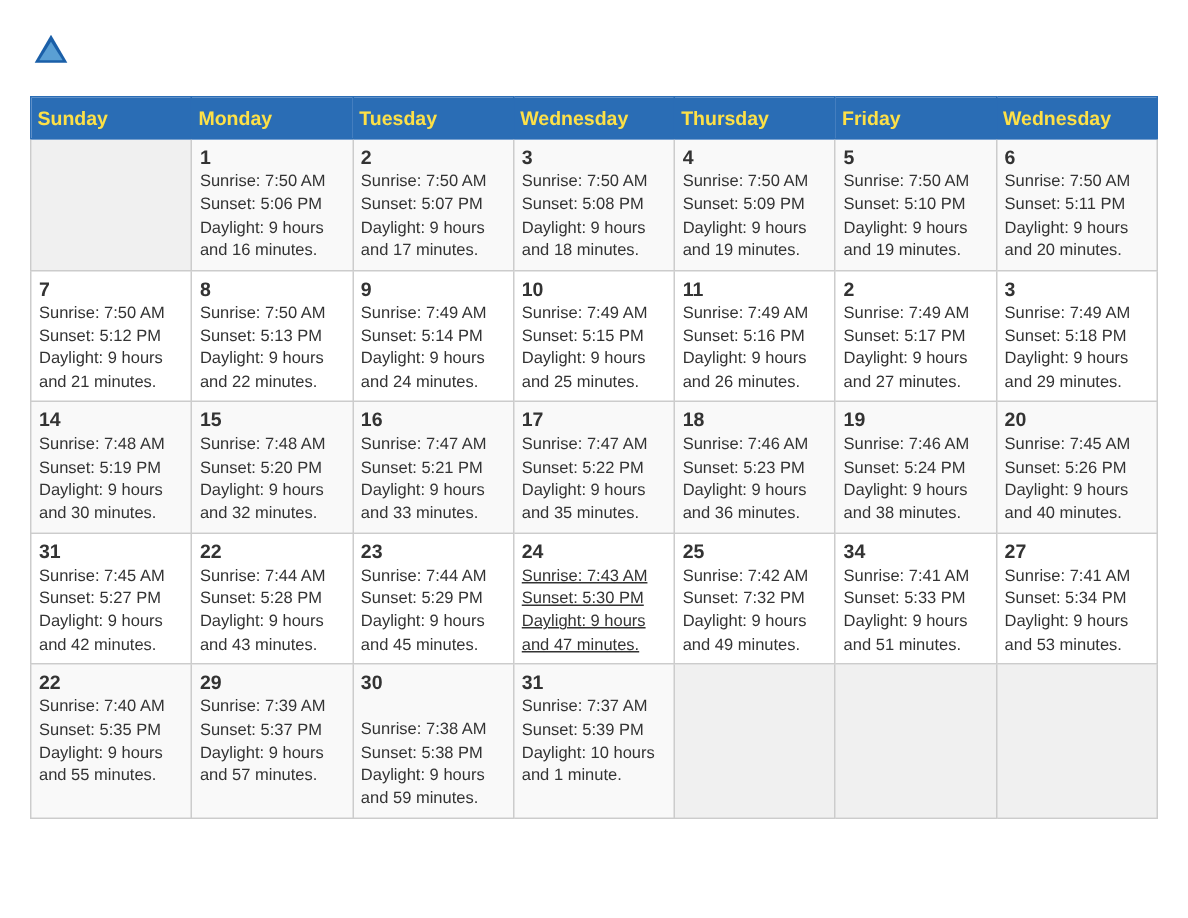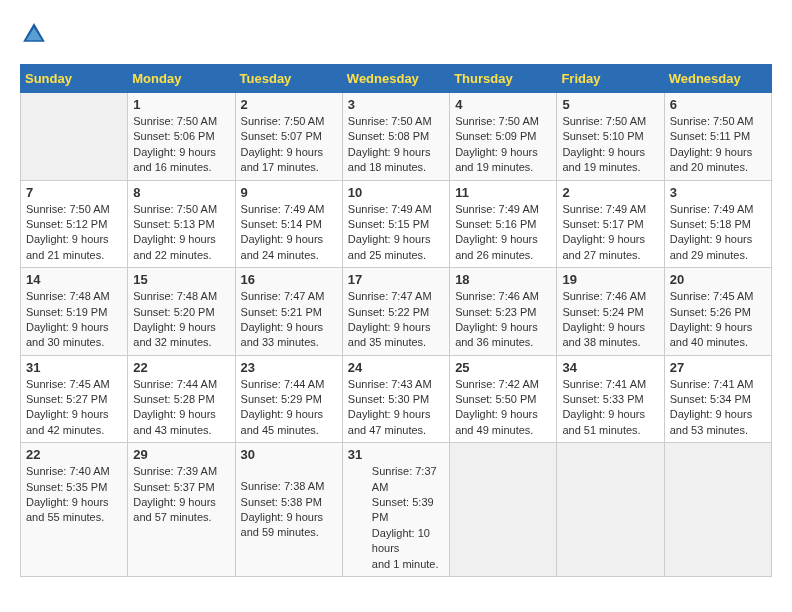--- a/index.html
+++ b/index.html
@@ -283,29 +283,29 @@
         </td>
         <td>
           <span class="day-num">23</span>
           <div class="day-info" style="white-space: pre-line;">Sunrise: 7:44 AM
 Sunset: 5:29 PM
 Daylight: 9 hours
 and 45 minutes.</div>
         </td>
         <td>
           <span class="day-num">24</span>
-          <div class="day-info" style="white-space: pre-line;">Sunrise: 7:43 AM
+          <div class="day-info" style="white-space: pre-line; text-decoration: underline;">Sunrise: 7:43 AM
 Sunset: 5:30 PM
 Daylight: 9 hours
 and 47 minutes.</div>
         </td>
         <td>
           <span class="day-num">25</span>
           <div class="day-info" style="white-space: pre-line;">Sunrise: 7:42 AM
-Sunset: 5:50 PM
+Sunset: 7:32 PM
 Daylight: 9 hours
 and 49 minutes.</div>
         </td>
         <td>
           <span class="day-num">34</span>
           <div class="day-info" style="white-space: pre-line;">Sunrise: 7:41 AM
 Sunset: 5:33 PM
 Daylight: 9 hours
 and 51 minutes.</div>
         </td>
@@ -334,21 +334,21 @@
         </td>
         <td>
           <span class="day-num">30</span>
           <div class="day-info" style="white-space: pre-line; margin-top: 17px;">Sunrise: 7:38 AM
 Sunset: 5:38 PM
 Daylight: 9 hours
 and 59 minutes.</div>
         </td>
         <td>
           <span class="day-num">31</span>
-          <div class="day-info" style="white-space: pre-line; margin-left: 24px;">Sunrise: 7:37 AM
+          <div class="day-info" style="white-space: pre-line;">Sunrise: 7:37 AM
 Sunset: 5:39 PM
 Daylight: 10 hours
 and 1 minute.</div>
         </td>
         <td class="empty"></td>
         <td class="empty"></td>
         <td class="empty"></td>
       </tr>
     </tbody>
 </table>

